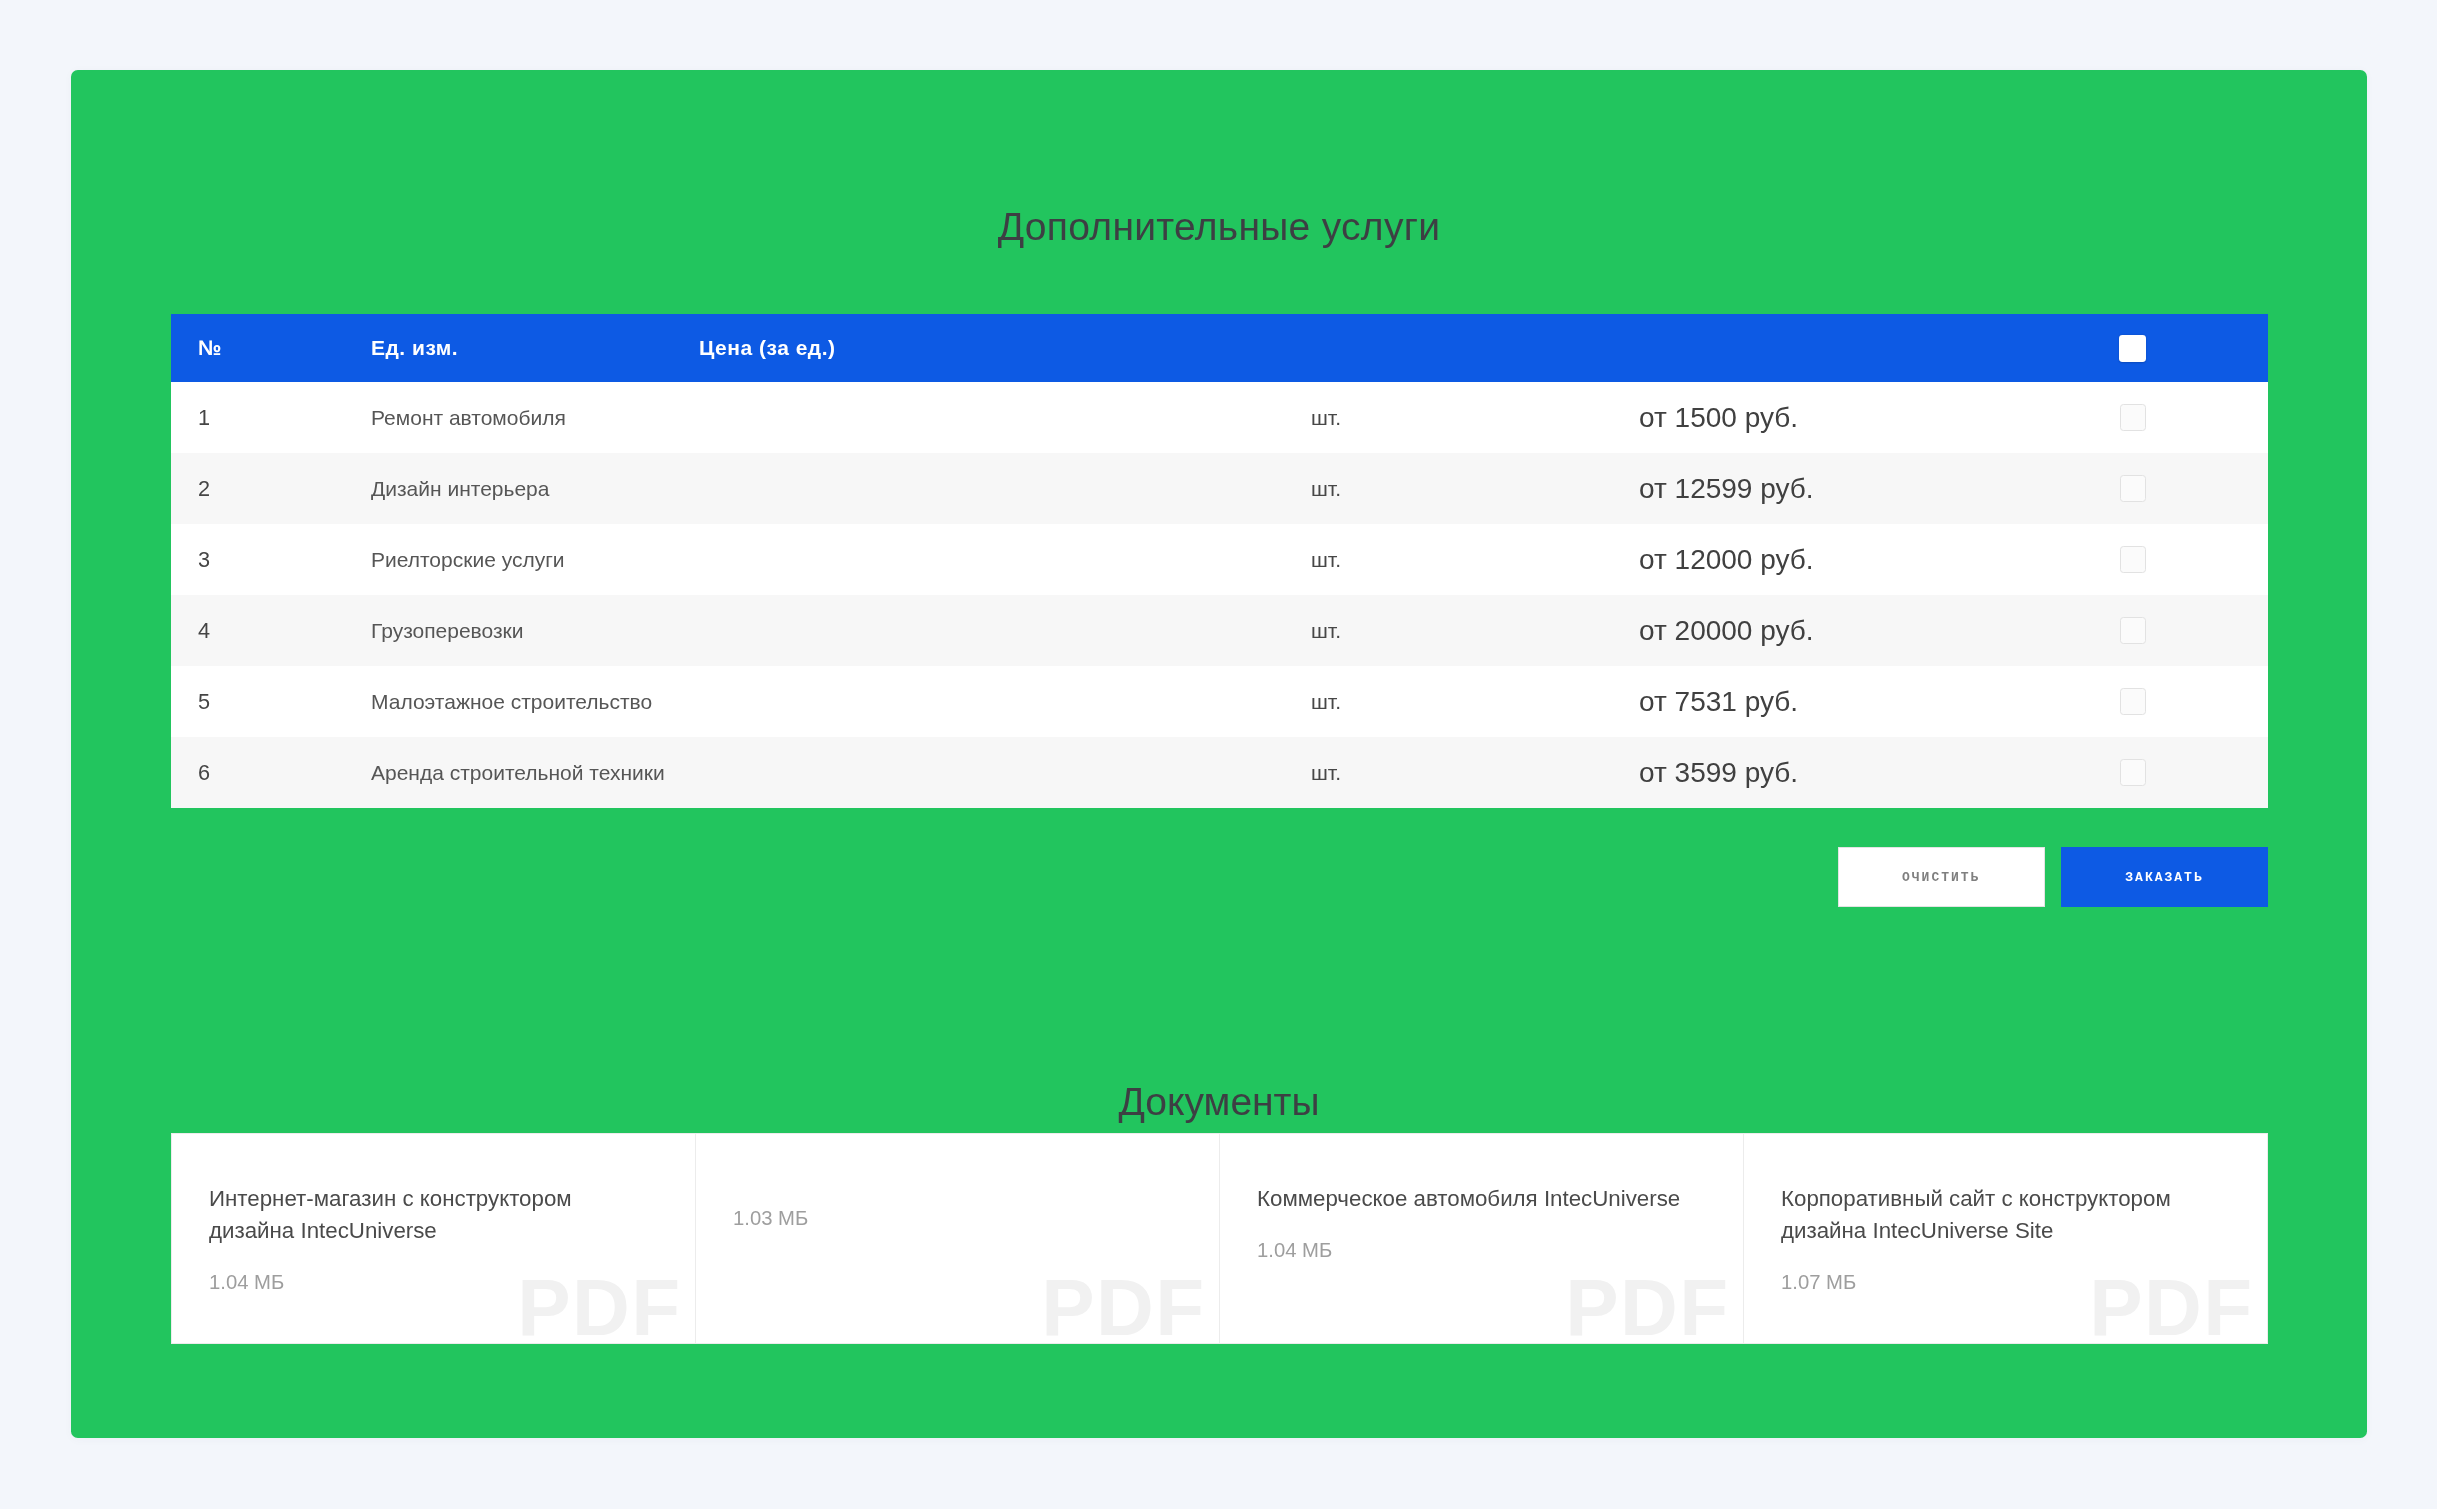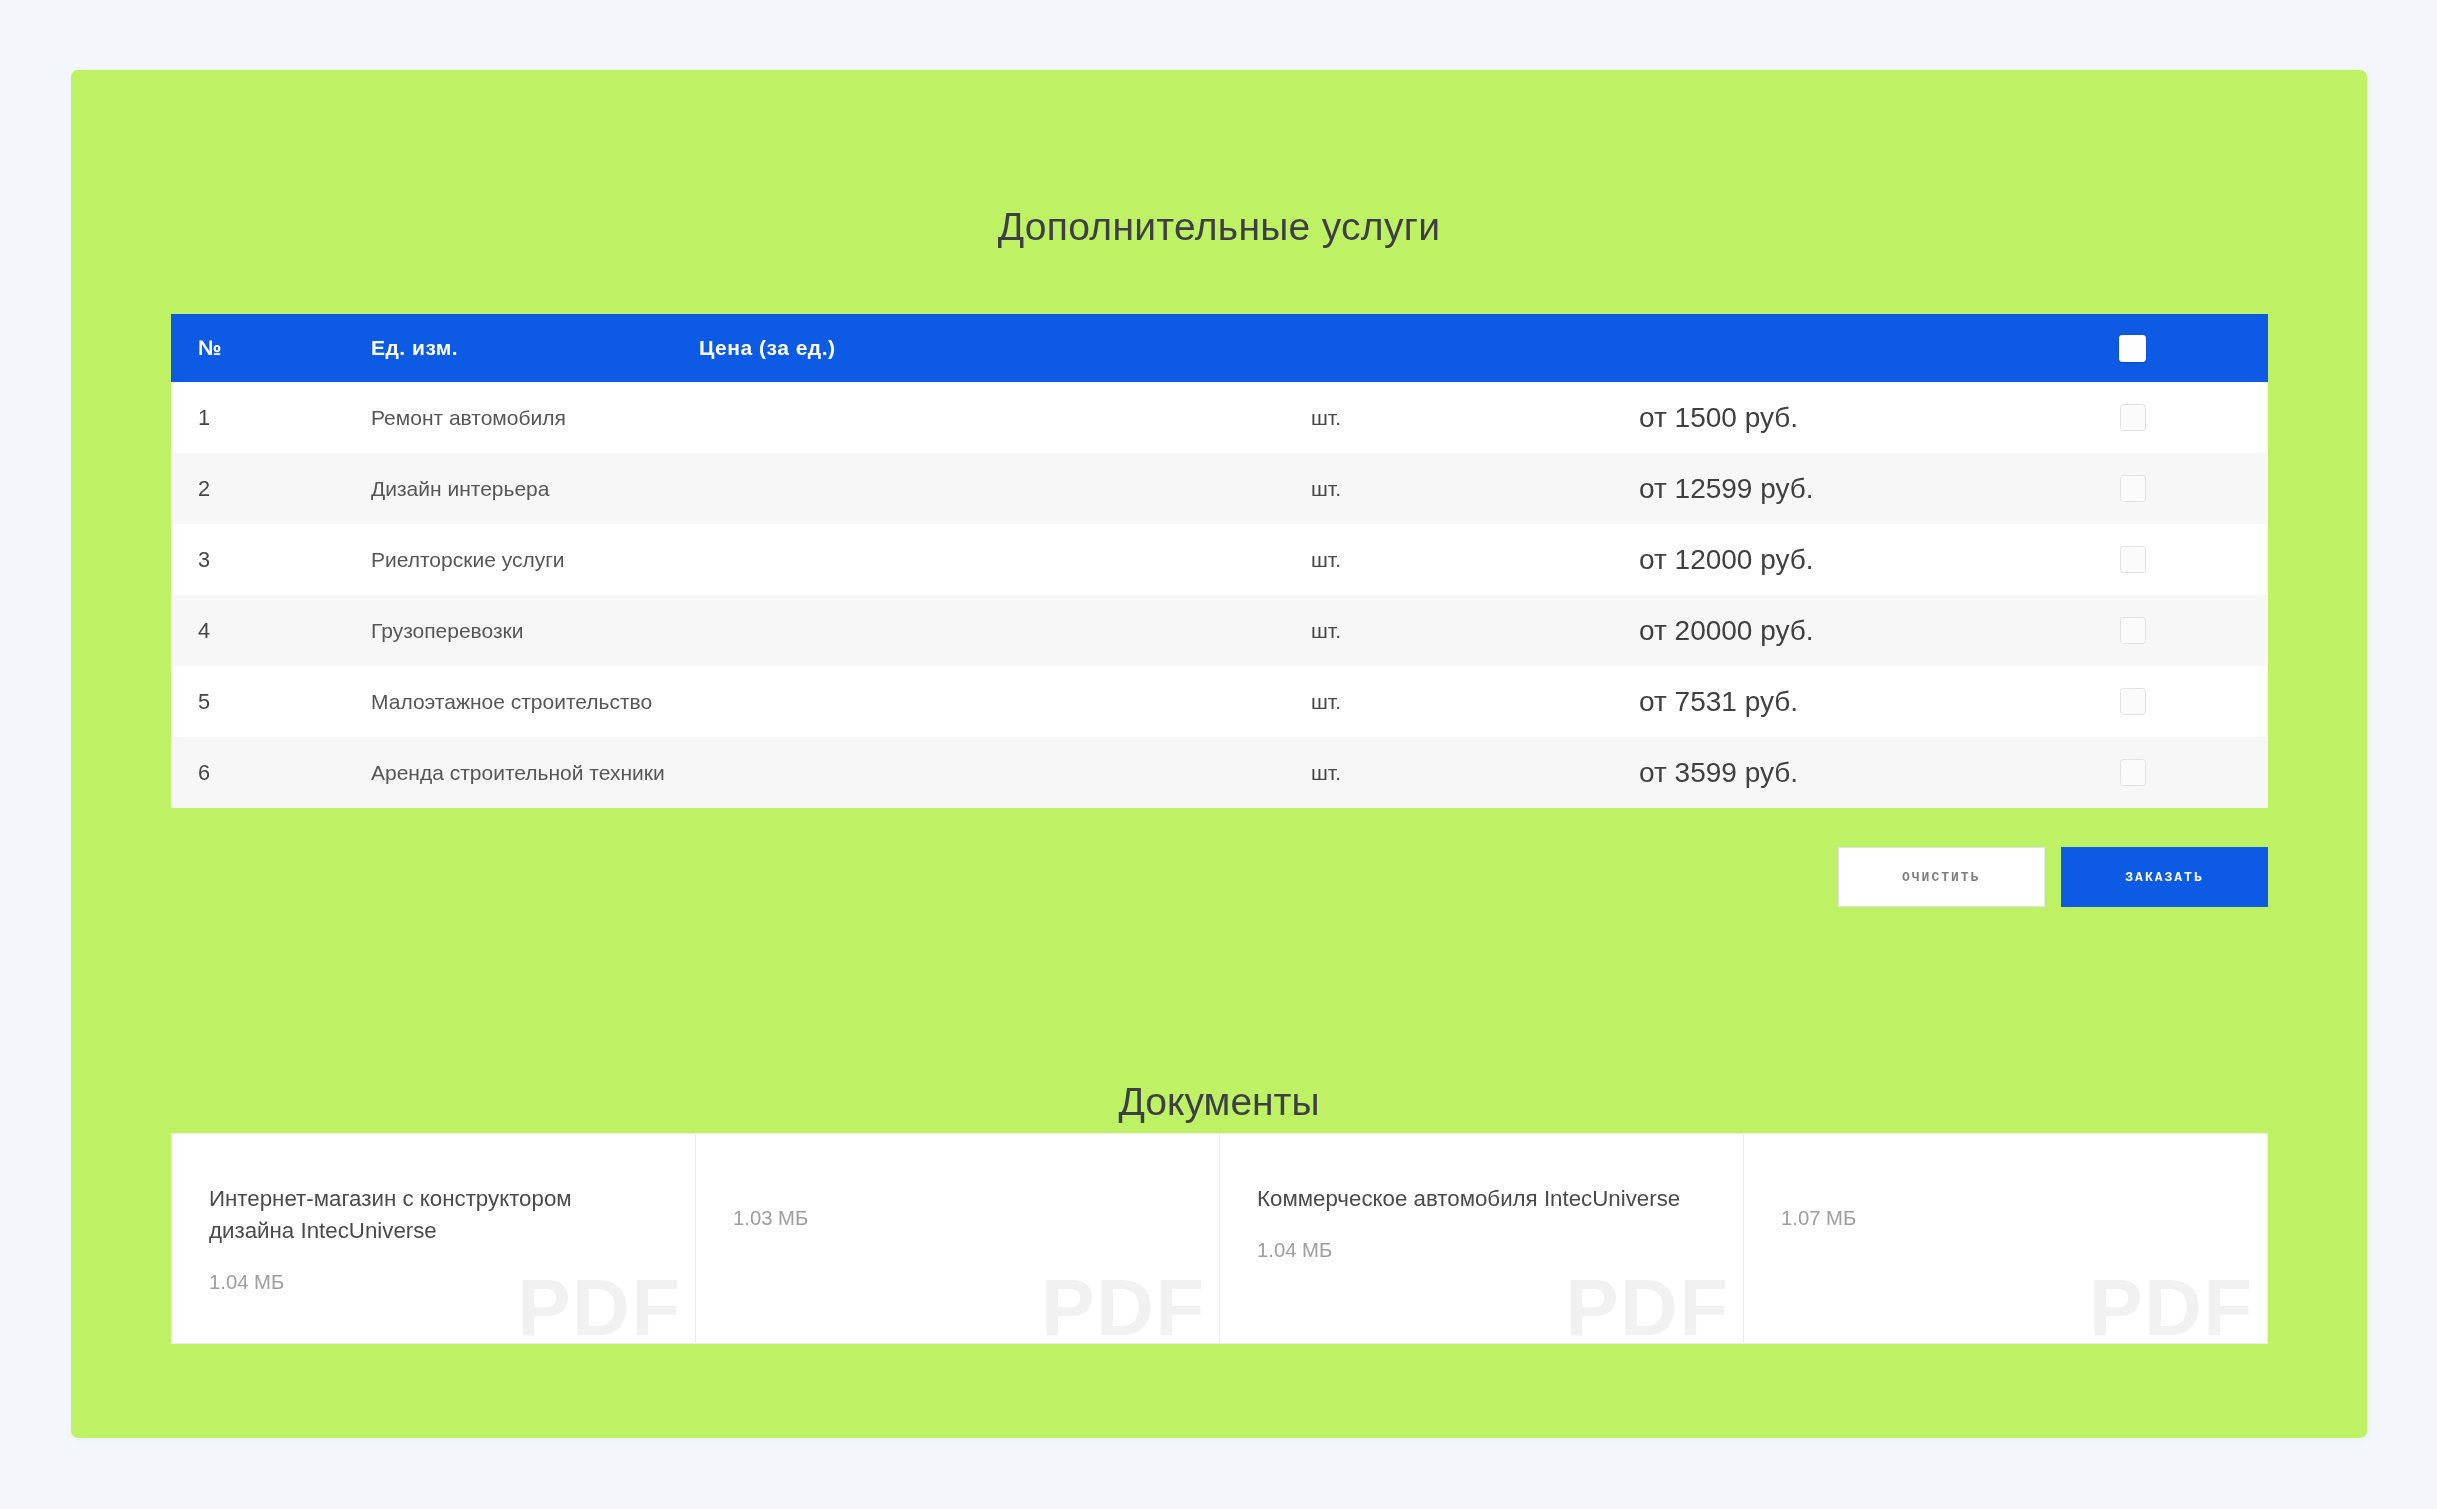--- a/index.html
+++ b/index.html
@@ -14,21 +14,21 @@
     height: 1509px;
     background: #f3f6fb;
     overflow: hidden;
   }
   .panel {
     position: absolute;
     left: 71px;
     top: 70px;
     width: 2296px;
     height: 1368px;
-    background: #bef264;
+    background: #22c55e;
     border-radius: 6.8px;
     box-shadow: 0 1.4px 9.5px rgba(30,50,90,0.03);
   }
   .panel-inner {
     padding: 0 100px;
   }
   .section-title {
     margin: 0;
     padding-top: 133px;
     font-size: 39px;
@@ -270,20 +270,21 @@
             <div class="doc-watermark">PDF</div>
           </div>
 
           <div class="doc-card">
             <div class="doc-title">Коммерческое автомобиля IntecUniverse</div>
             <div class="doc-size">1.04 МБ</div>
             <div class="doc-watermark">PDF</div>
           </div>
 
           <div class="doc-card">
+            <div class="doc-title">Корпоративный сайт с конструктором дизайна IntecUniverse Site</div>
             <div class="doc-size">1.07 МБ</div>
             <div class="doc-watermark">PDF</div>
           </div>
         </div>
 
     </div>
   </div>
 </div>
 
 

